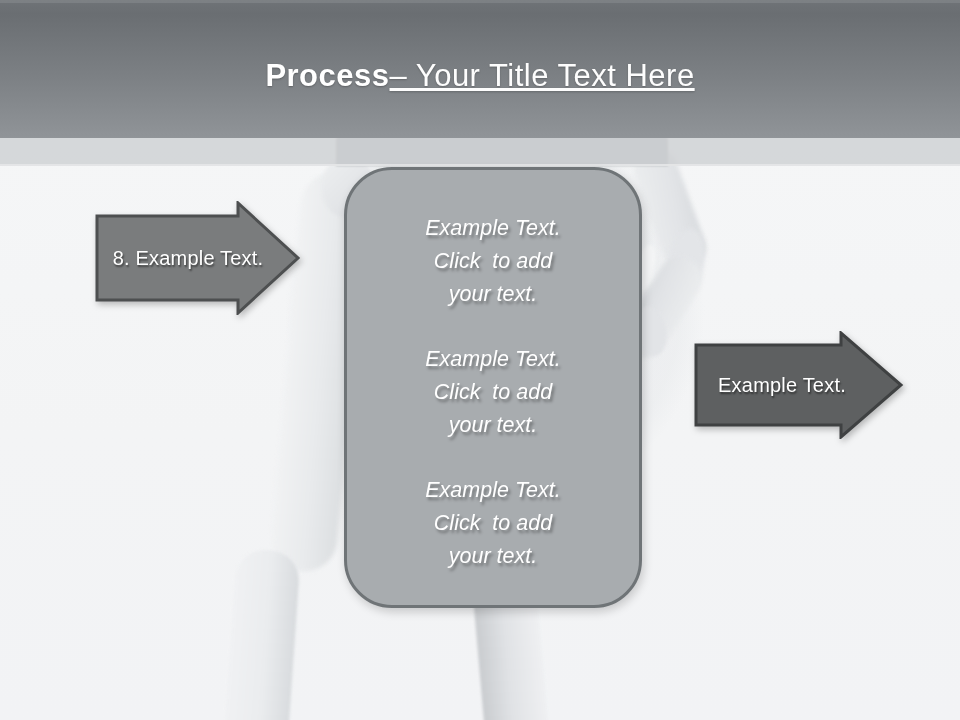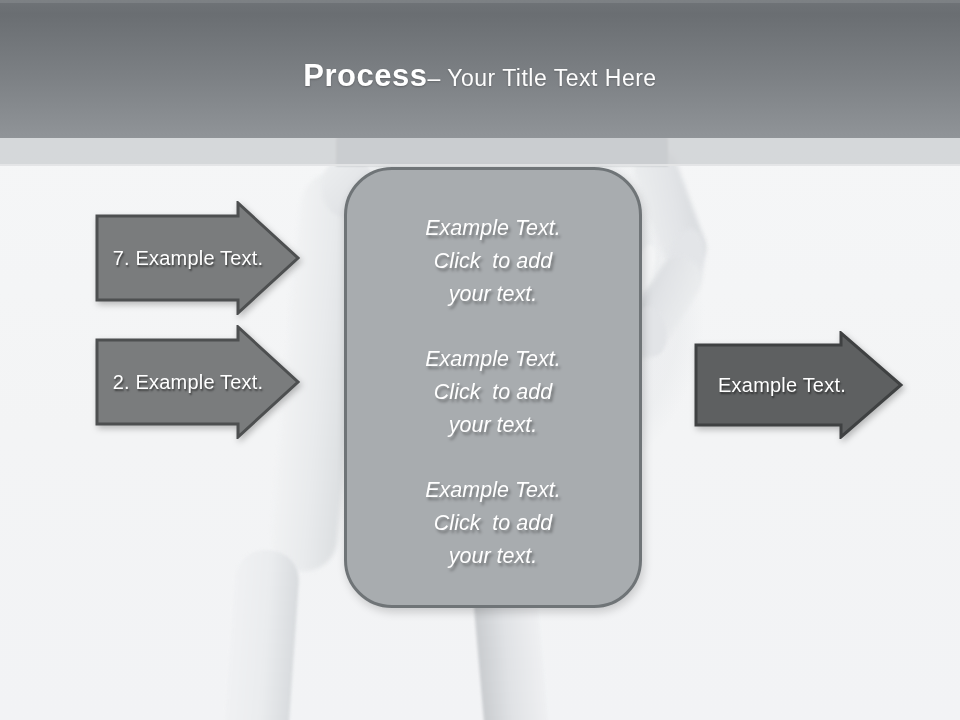--- a/index.html
+++ b/index.html
@@ -23,23 +23,24 @@
   .header::before {
     content: ""; position: absolute; left: 0; top: 0; width: 100%; height: 3px;
     background: rgba(255,255,255,0.10);
   }
   .title-wrap { display: flex; align-items: baseline; padding-top: 14px; }
   .title-bold {
     color: #ffffff; font-size: 31px; font-weight: 700; letter-spacing: 0.5px;
     text-shadow: 0 1px 2px rgba(0,0,0,0.28);
   }
   .title-rest {
-    color: #fdfdfd; font-size: 23px; font-weight: 400; margin-left: 0; letter-spacing: 0.5px;
+    color: #fdfdfd; font-size: 31px; font-weight: 400; margin-left: 0; letter-spacing: 0.5px;
     text-shadow: 0 1px 2px rgba(0,0,0,0.22);
     white-space: pre;
+    text-decoration: underline;
   }
 
   
   .band {
     position: absolute; left: 0; top: 138px; width: 960px; height: 26px;
     background: rgba(206,209,211,0.82);
     border-bottom: 2px solid rgba(230,231,232,0.9);
     z-index: 3;
   }
 
@@ -153,29 +154,23 @@
   <div class="fig right-hand"></div>
   <div class="fig left-leg"></div>
   <div class="fig right-leg"></div>
 
   <div class="band"></div>
 
   <div class="arrow arrow-1">
     <svg width="206" height="114" viewBox="0 0 206 114">
       <polygon points="2,15 143,15 143,2 203,57 143,112 143,99 2,99" fill="#7a7c7d" stroke="#4d4f50" stroke-width="3"></polygon>
     </svg>
-    <span class="label">7. Example Text.</span>
+    <span class="label">8. Example Text.</span>
   </div>
 
-  <div class="arrow arrow-2">
-    <svg width="206" height="114" viewBox="0 0 206 114">
-      <polygon points="2,15 143,15 143,2 203,57 143,112 143,99 2,99" fill="#7a7c7d" stroke="#4d4f50" stroke-width="3"></polygon>
-    </svg>
-    <span class="label">2. Example Text.</span>
-  </div>
 
 
   <div class="arrow arrow-right">
     <svg width="210" height="108" viewBox="0 0 210 108">
       <polygon points="2,14 147,14 147,2 207,54 147,106 147,94 2,94" fill="#5e6061" stroke="#3f4142" stroke-width="3"></polygon>
     </svg>
     <span class="label">Example Text.</span>
   </div>
 
   <div class="panel">

